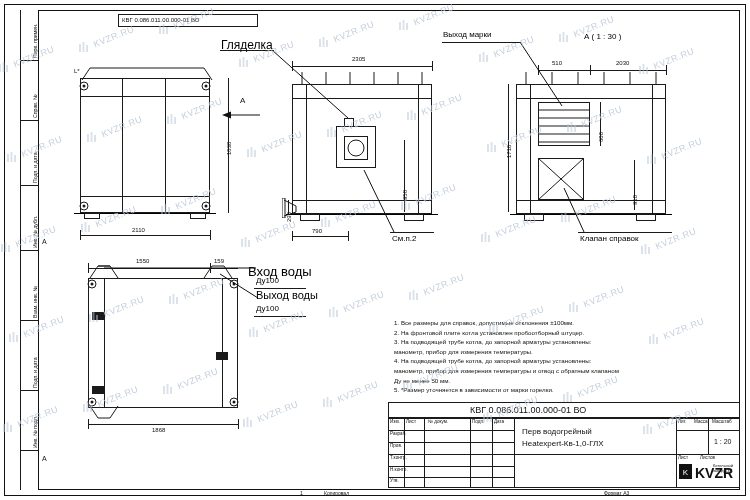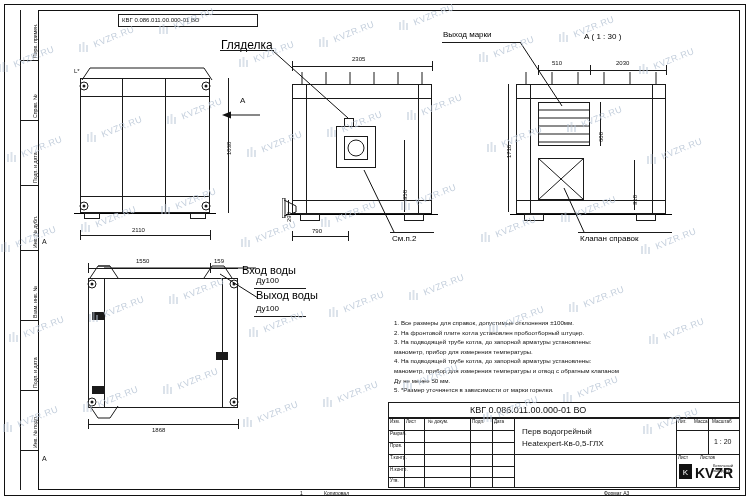--- a/index.html
+++ b/index.html
@@ -238,21 +238,21 @@
   <svg style="position:absolute;left:560px;top:186px;width:26px;height:48px;">
     <line x1="24" y1="46" x2="4" y2="2" stroke="#111" stroke-width="1"></line>
   </svg>
 
   <div class="lblb" style="left:392px;top:234px;font-size:8px;">См.п.2</div>
   <div class="ln h" style="left:390px;top:232px;width:44px;"></div>
   <svg style="position:absolute;left:362px;top:168px;width:34px;height:66px;">
     <line x1="32" y1="64" x2="2" y2="2" stroke="#111" stroke-width="1"></line>
   </svg>
 
-  <div class="lblb" style="left:242px;top:264px;font-size:11px;">Вход воды</div>
+  <div class="lblb" style="left:248px;top:264px;font-size:13px;">Вход воды</div>
   <div class="lblb" style="left:256px;top:276px;font-size:8px;">Ду100</div>
   <div class="ln h" style="left:254px;top:288px;width:52px;"></div>
   <svg style="position:absolute;left:104px;top:266px;width:154px;height:6px;">
     <line x1="152" y1="2" x2="0" y2="2" stroke="#111" stroke-width="1"></line>
   </svg>
 
   <div class="lblb" style="left:256px;top:289px;font-size:11px;">Выход воды</div>
   <div class="lblb" style="left:256px;top:304px;font-size:8px;">Ду100</div>
   <div class="ln h" style="left:254px;top:316px;width:52px;"></div>
   <svg style="position:absolute;left:220px;top:272px;width:40px;height:28px;">
@@ -299,21 +299,21 @@
   <div class="txt" style="left:472px;top:420px;font-size:4.6px;">Подп.</div>
   <div class="txt" style="left:494px;top:420px;font-size:4.6px;">Дата</div>
 
   <div class="txt" style="left:390px;top:432px;font-size:4.6px;">Разраб.</div>
   <div class="txt" style="left:390px;top:444px;font-size:4.6px;">Пров.</div>
   <div class="txt" style="left:390px;top:456px;font-size:4.6px;">Т.контр.</div>
   <div class="txt" style="left:390px;top:468px;font-size:4.6px;">Н.контр.</div>
   <div class="txt" style="left:390px;top:479px;font-size:4.6px;">Утв.</div>
 
   <div class="txt" style="left:522px;top:428px;font-size:8px;">Перв водогрейный</div>
-  <div class="txt" style="left:522px;top:440px;font-size:8px;">Heatexpert-Кв-0,5-ГЛХ</div>
+  <div class="txt" style="left:522px;top:440px;font-size:8px;">Heatexpert-Кв-1,0-ГЛХ</div>
 
   <div class="txt" style="left:678px;top:420px;font-size:4.6px;">Лит.</div>
   <div class="txt" style="left:694px;top:420px;font-size:4.6px;">Масса</div>
   <div class="txt" style="left:712px;top:420px;font-size:4.6px;">Масштаб</div>
   <div class="txt" style="left:714px;top:438px;font-size:7px;">1 : 20</div>
 
   <div class="txt" style="left:678px;top:456px;font-size:4.6px;">Лист</div>
   <div class="txt" style="left:700px;top:456px;font-size:4.6px;">Листов</div>
 
   <div class="box" style="left:678px;top:462px;width:58px;height:22px;border:0;"></div>

